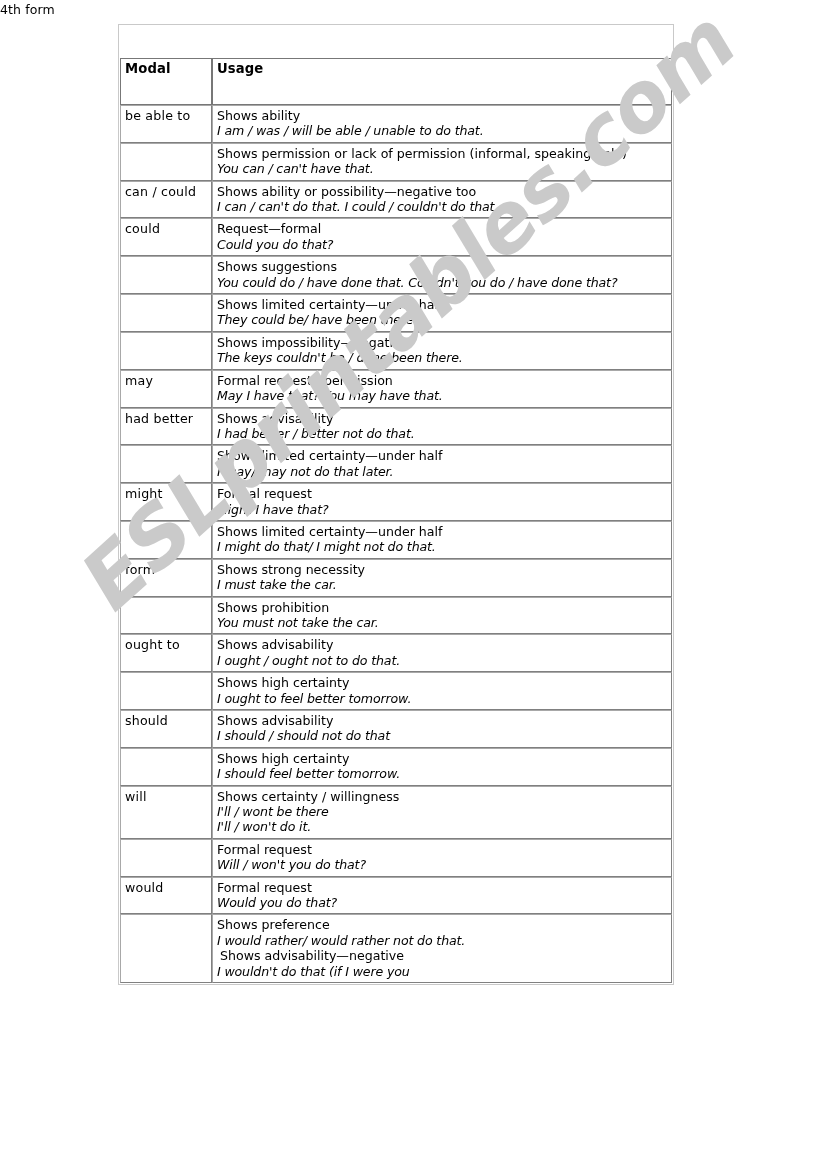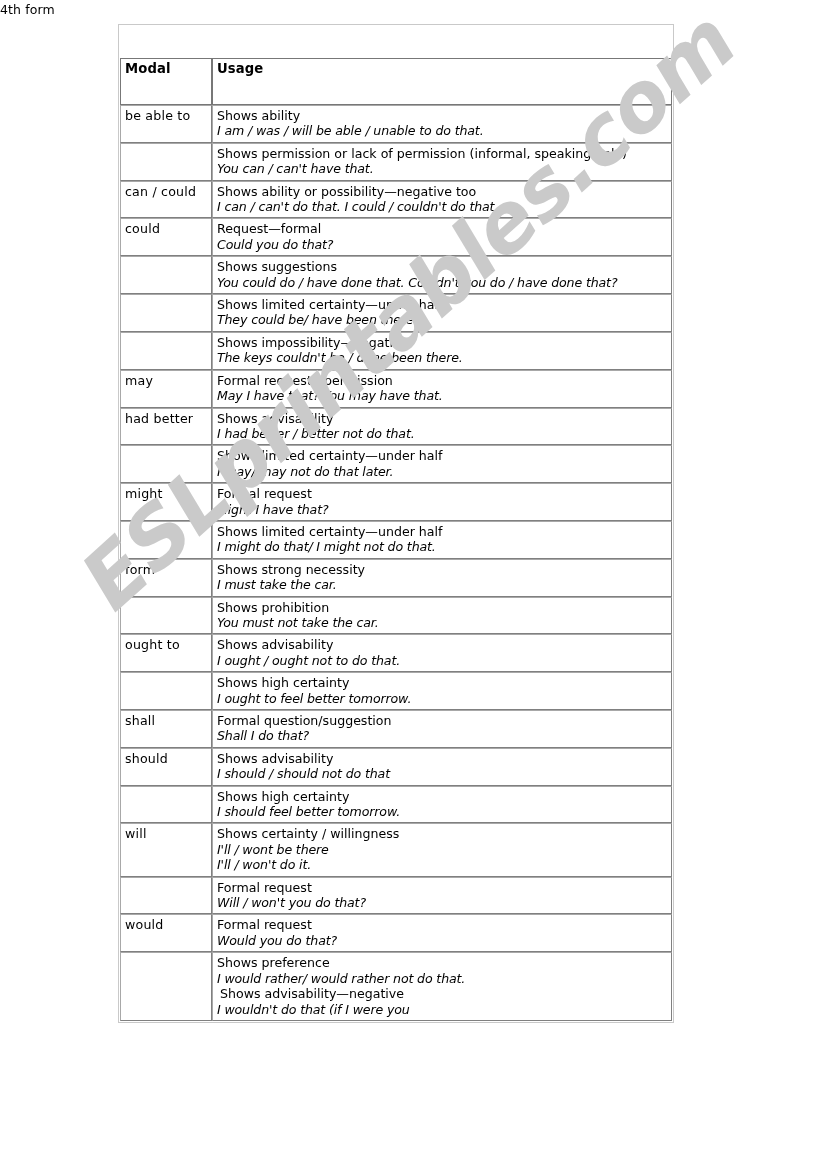--- a/index.html
+++ b/index.html
@@ -243,27 +243,20 @@
           </td>
         </tr>
         <tr class="data-row">
           <td class="modal-cell"><span></span></td>
           <td class="usage-cell">
             <span class="line">Shows high certainty</span>
             <span class="line ital">I ought to feel better tomorrow.</span>
           </td>
         </tr>
         <tr class="data-row">
-          <td class="modal-cell"><span>shall</span></td>
-          <td class="usage-cell">
-            <span class="line">Formal question/suggestion</span>
-            <span class="line ital">Shall I do that?</span>
-          </td>
-        </tr>
-        <tr class="data-row">
           <td class="modal-cell"><span>should</span></td>
           <td class="usage-cell">
             <span class="line">Shows advisability</span>
             <span class="line ital">I should / should not do that</span>
           </td>
         </tr>
         <tr class="data-row">
           <td class="modal-cell"><span></span></td>
           <td class="usage-cell">
             <span class="line">Shows high certainty</span>

